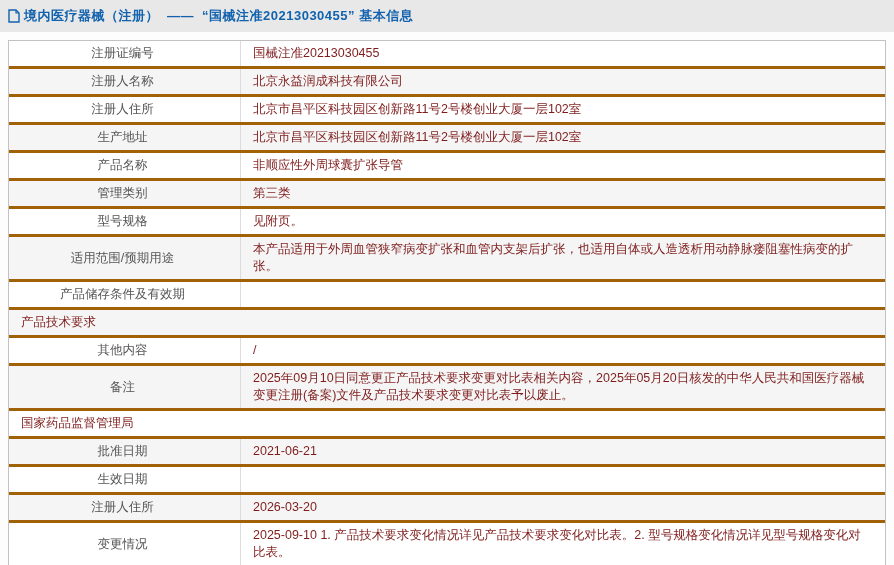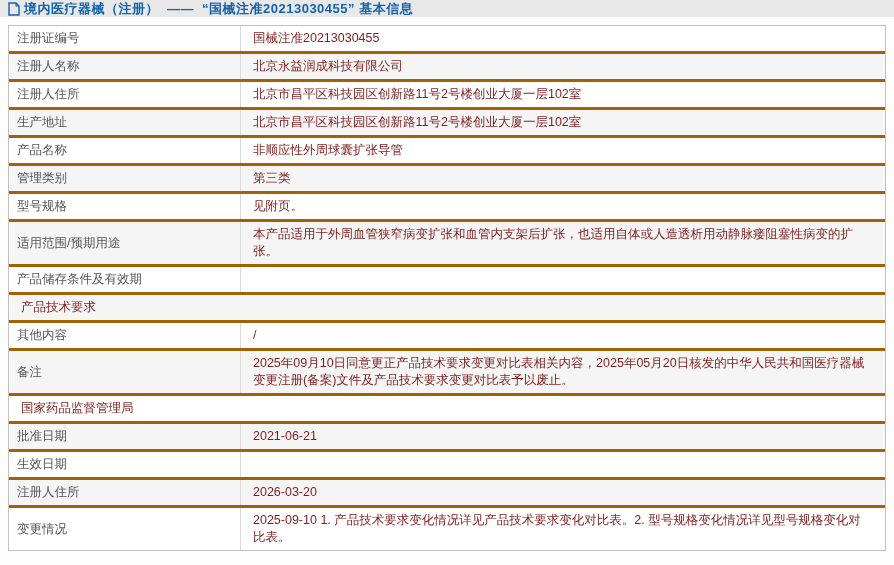--- a/index.html
+++ b/index.html
@@ -2,39 +2,39 @@
 <html><head>
 <meta charset="utf-8">
 <style>
   html,body{margin:0;padding:0;}
   body{
     width:894px;height:565px;overflow:hidden;background:#fdfdfd;
     font-family:"Liberation Sans","DejaVu Sans",sans-serif;
     -webkit-font-smoothing:antialiased;
   }
   .header-bar{
-    height:17px;background:#e8e8e8;display:flex;align-items:center;
+    height:32px;background:#e8e8e8;display:flex;align-items:center;
     padding:0 0 0 8px;box-sizing:border-box;
   }
   .doc-icon{display:inline-flex;margin-right:4px;flex:0 0 auto;}
   .header-title{
     color:#1262ae;font-size:13px;font-weight:600;letter-spacing:0.5px;
     white-space:nowrap;
   }
   .header-title .sep{margin:0 8px;}
   .info-table{
     margin:8px 8px 0 8px;border:1px solid #c2c2c2;background:#fff;
   }
   .row{display:flex;min-height:25px;background:#fff;}
   .row + .row{border-top:3px solid #a16207;}
   .row:nth-child(even){background:#f5f5f5;}
   .cell-label{
     flex:0 0 232px;width:232px;box-sizing:border-box;
     border-right:1px solid #dcdcdc;
-    display:flex;align-items:center;justify-content:flex-start;gap:3px;
+    display:flex;align-items:center;justify-content:center;gap:3px;
     padding:4px 12px 4px 8px;
     color:#555;font-size:12.5px;line-height:17px;text-align:right;
   }
   .cell-value{
     flex:1;box-sizing:border-box;display:flex;align-items:center;
     padding:4px 12px 4px 12px;
     color:#7f1d1d;font-size:12.5px;line-height:17px;word-break:break-all;
   }
 </style>
 </head>

